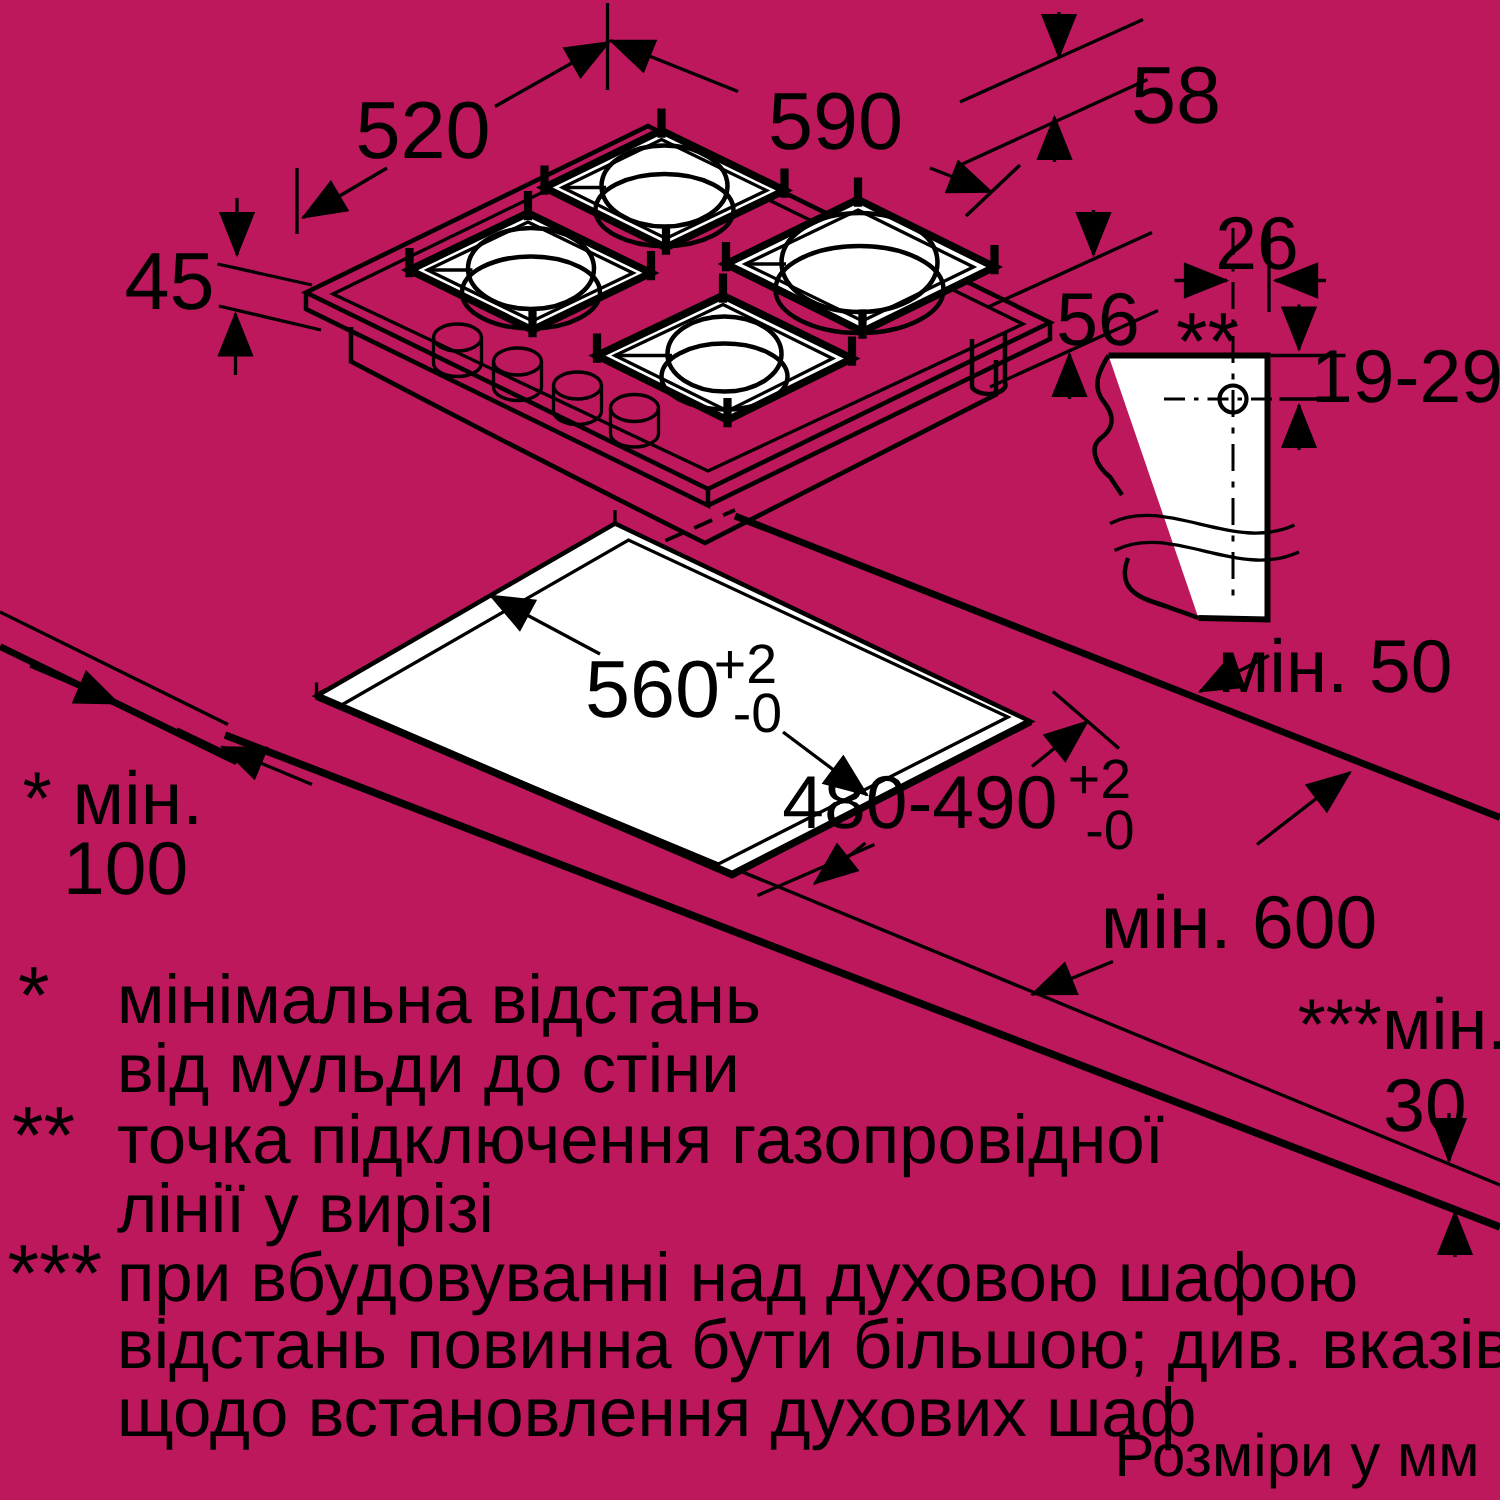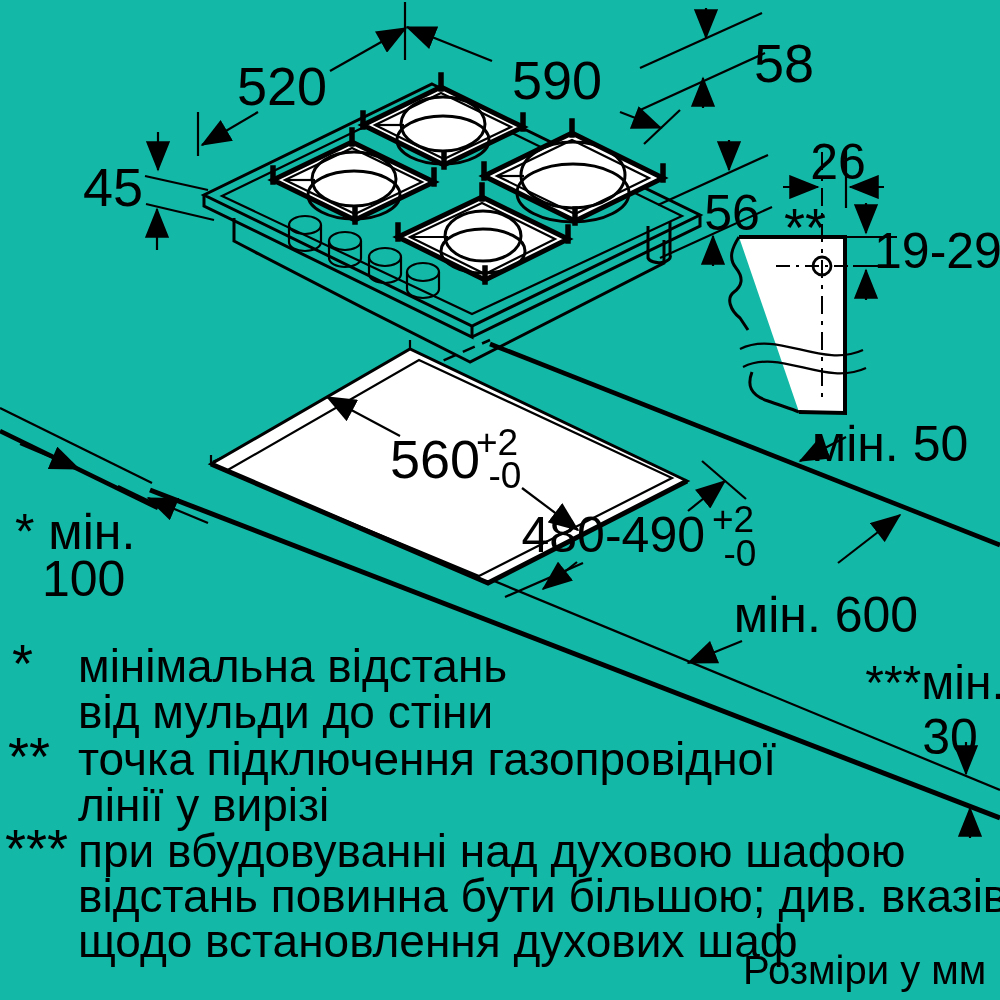--- a/index.html
+++ b/index.html
@@ -1,16 +1,16 @@
 <!DOCTYPE html>
 <html><head>
 <meta charset="utf-8">
 <style>
   html,body{margin:0;padding:0;background:#fff;}
-  .page{width:1000px;height:1000px;position:relative;background:#14b8a6;overflow:hidden;text-align:right;}
+  .page{width:1000px;height:1000px;position:relative;background:#be185d;overflow:hidden;text-align:right;}
   svg{display:block;}
   text{font-family:"Liberation Sans","DejaVu Sans",sans-serif;fill:#000;}
   .dim{font-size:50px;}
   .dim-big{font-size:54px;}
   .tol{font-size:37px;}
   .note{font-size:46px;}
   .marker-note{font-size:54px;}
   .units{font-size:40px;}
   .thin{stroke:#000;stroke-width:2.2;fill:none;}
   .line{stroke:#000;stroke-width:3;fill:none;}

